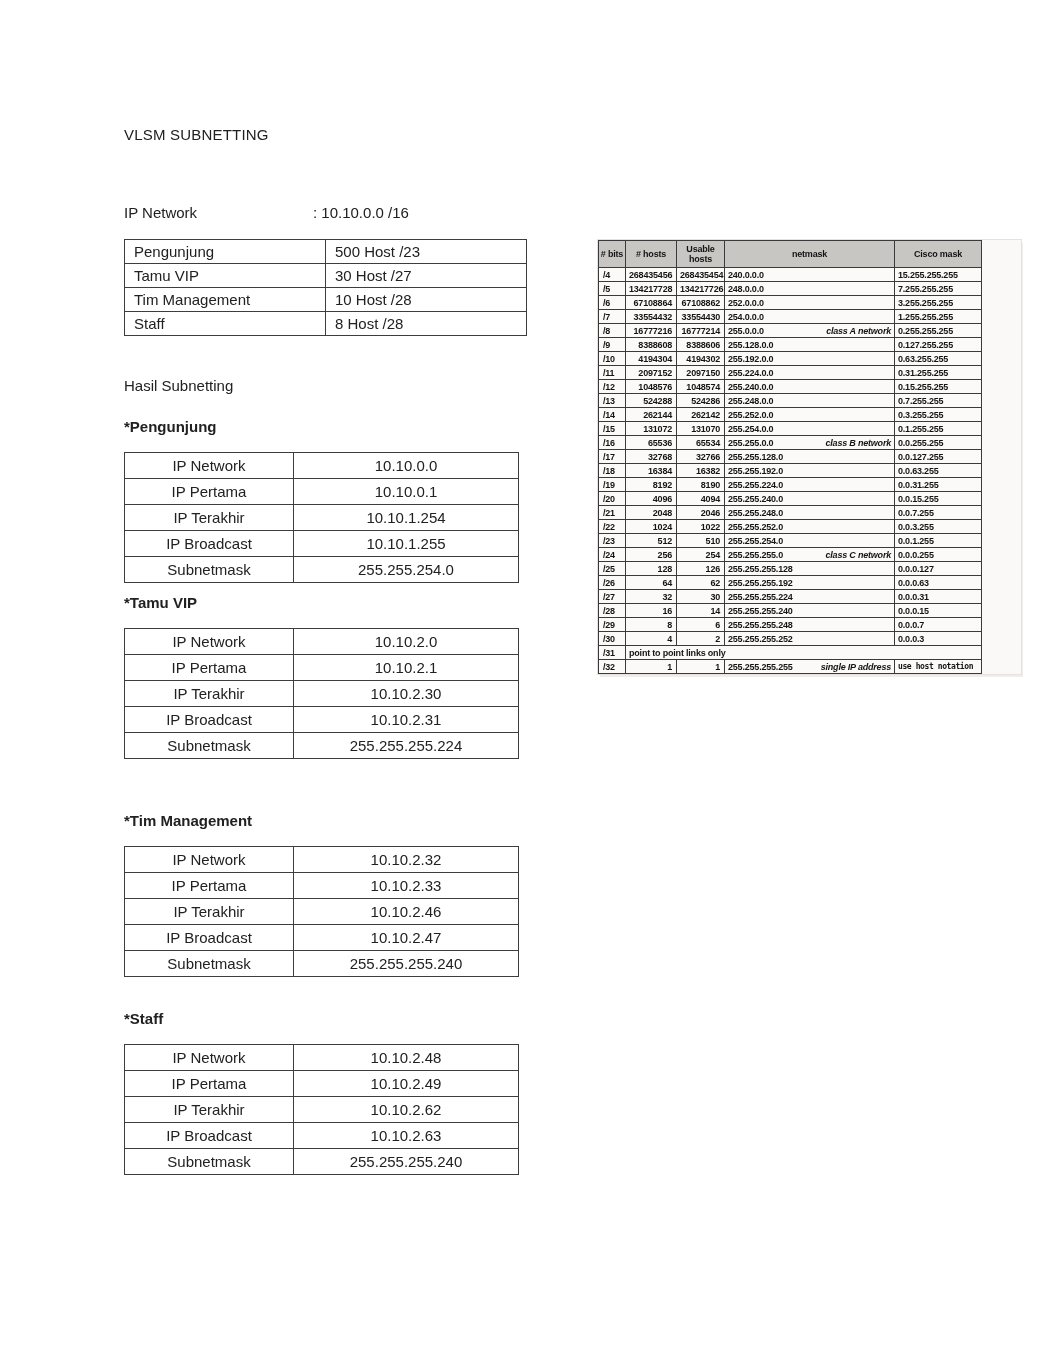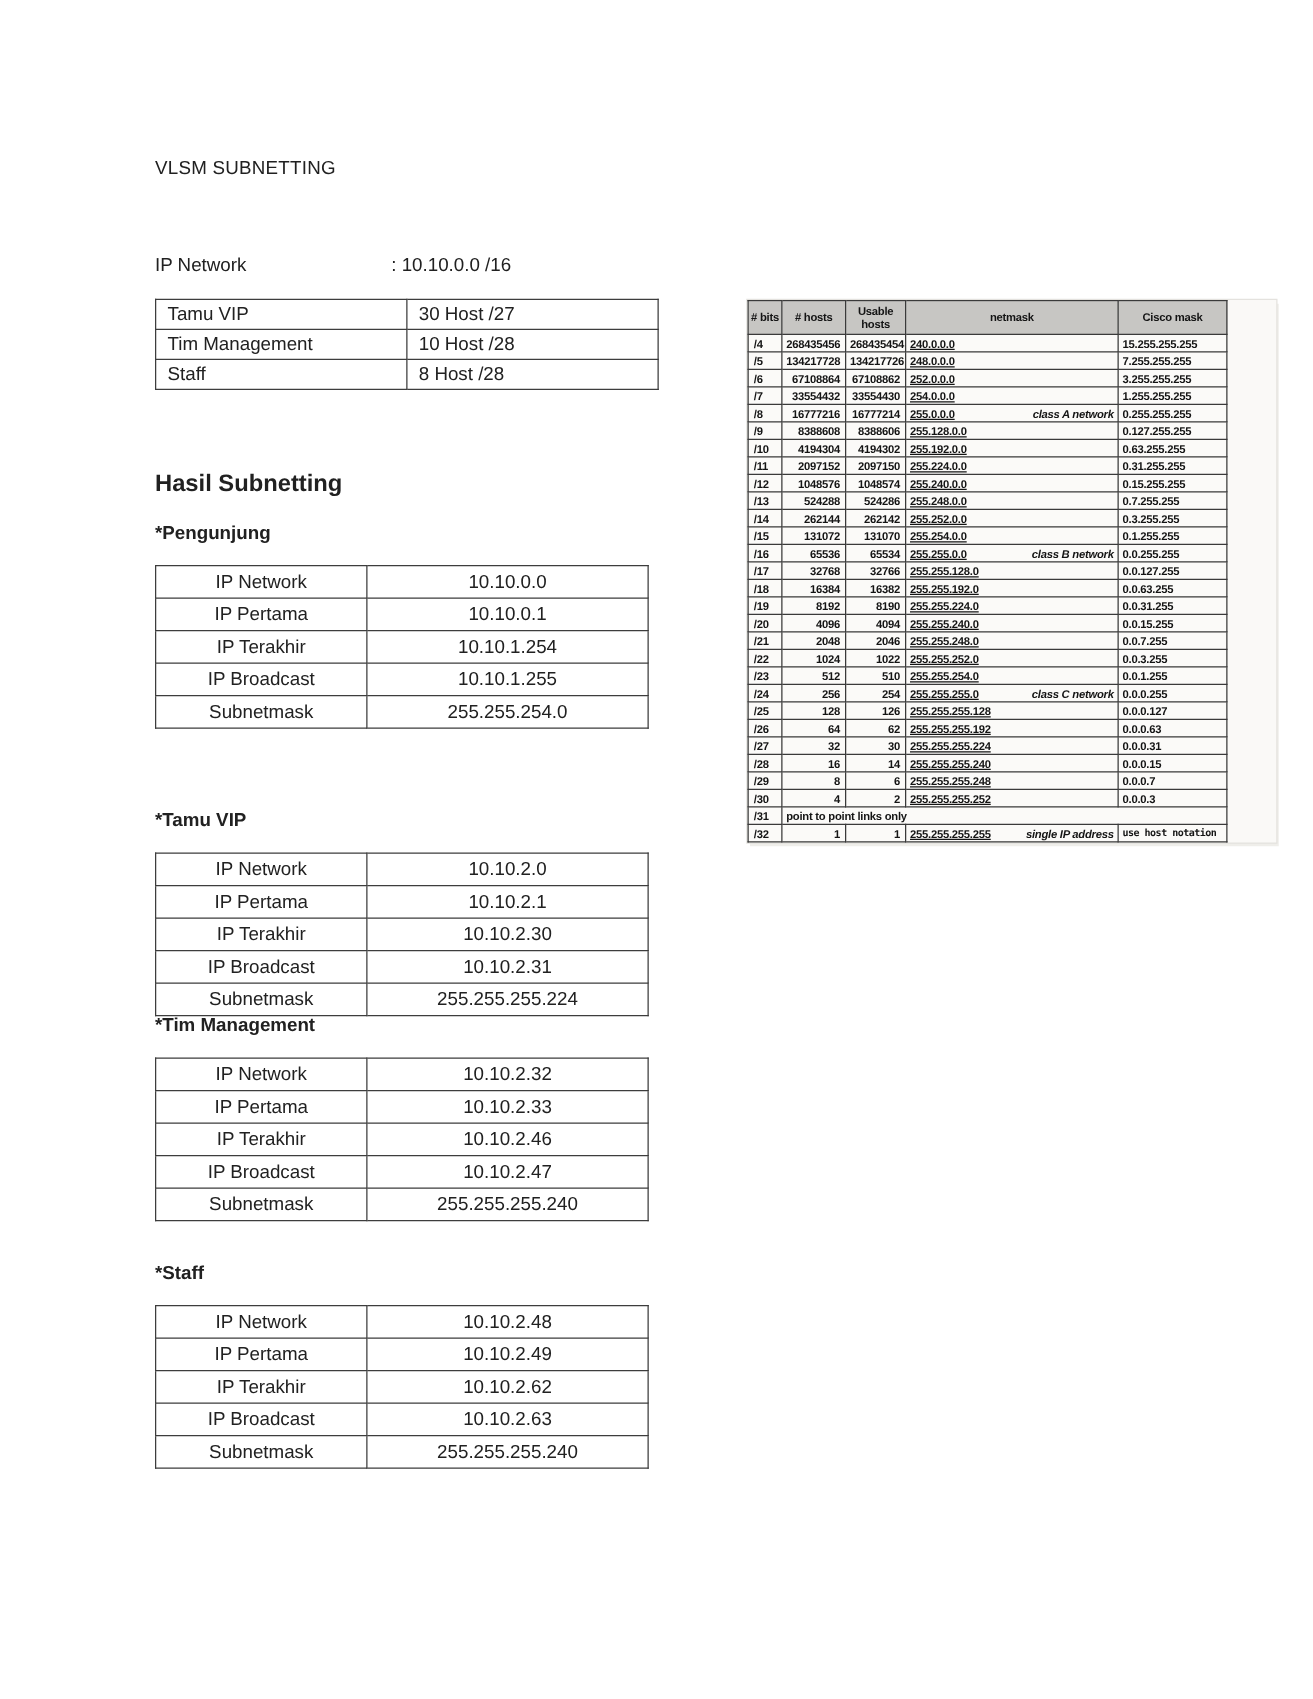--- a/index.html
+++ b/index.html
@@ -4,31 +4,31 @@
 <style>
   html,body{margin:0;padding:0;}
   body{
     width:1050px;height:1359px;background:#ffffff;position:relative;
     font-family:"Liberation Sans", sans-serif;color:#212121;overflow:hidden;
   }
   
   .doc-title{position:absolute;left:124px;top:126px;font-size:15px;letter-spacing:.2px;}
   .ip-line{position:absolute;left:124px;top:204px;font-size:15px;display:flex;}
   .ip-line .lbl{width:189px;}
-  .hasil{position:absolute;left:124px;top:377px;font-size:19px;font-weight:bold;}
+  .hasil{position:absolute;left:124px;top:377px;font-size:15px;}
 
   
   table{border-collapse:collapse;table-layout:fixed;}
   .req-table{position:absolute;left:124px;top:239px;width:402px;font-size:15px;}
   .req-table td{border:1px solid #3d3d3d;height:23px;padding:0 0 0 9px;vertical-align:middle;}
 
   
   #subnet-sections section{position:absolute;left:124px;width:394px;}
   #subnet-sections section:nth-of-type(1){top:417px;}
-  #subnet-sections section:nth-of-type(2){top:647px;}
+  #subnet-sections section:nth-of-type(2){top:593px;}
   #subnet-sections section:nth-of-type(3){top:811px;}
   #subnet-sections section:nth-of-type(4){top:1009px;}
   .subnet-heading{font-size:15px;font-weight:bold;line-height:19px;margin:0 0 16px 0;}
   .subnet-table{width:394px;font-size:15px;}
   .subnet-table td{border:1px solid #3d3d3d;height:23px;text-align:center;vertical-align:middle;}
   .subnet-table col.c1{width:169px;}
   .subnet-table col.c2{width:225px;}
   .req-table col.c1{width:201px;}
   .req-table col.c2{width:201px;}
 
@@ -46,21 +46,21 @@
     border:1px solid #3a3a3a;height:13px;padding:0 3px;line-height:12px;
     white-space:nowrap;overflow:hidden;vertical-align:middle;background:#fbfaf8;
   }
   .ref-table col.cb{width:27px;}
   .ref-table col.ch{width:51px;}
   .ref-table col.cu{width:48px;}
   .ref-table col.cn{width:170px;}
   .ref-table col.cc{width:87px;}
   .ref-table td.c-bits{text-align:left;padding-left:4px;}
   .ref-table td.c-num{text-align:right;padding-right:4px;}
-  .ref-table td.c-netmask{text-align:left;text-decoration:underline;}
+  .ref-table td.c-netmask{text-align:left;}
   .ref-table td.c-netmask .cls-note{float:right;font-style:italic;margin-left:26px;}
   .ref-table td.c-cisco{text-align:left;}
   .ref-table td.c-cisco.mono{font-family:"DejaVu Sans Mono", monospace;font-size:8px;letter-spacing:-.4px;margin-left:48px;}
   .ref-table td.c-span{text-align:left;}
 </style>
 </head>
 <body>
 
 <div>
 
@@ -70,20 +70,24 @@
     <span class="lbl">IP Network</span>
     <span>: 10.10.0.0 /16</span>
   </div>
 
   <table class="req-table">
     <colgroup>
         <col class="c1">
         <col class="c2">
       </colgroup>
     <tbody>
+        <tr>
+          <td>Pengunjung</td>
+          <td>500 Host /23</td>
+        </tr>
         <tr>
           <td>Tamu VIP</td>
           <td>30 Host /27</td>
         </tr>
         <tr>
           <td>Tim Management</td>
           <td>10 Host /28</td>
         </tr>
         <tr>
           <td>Staff</td>

